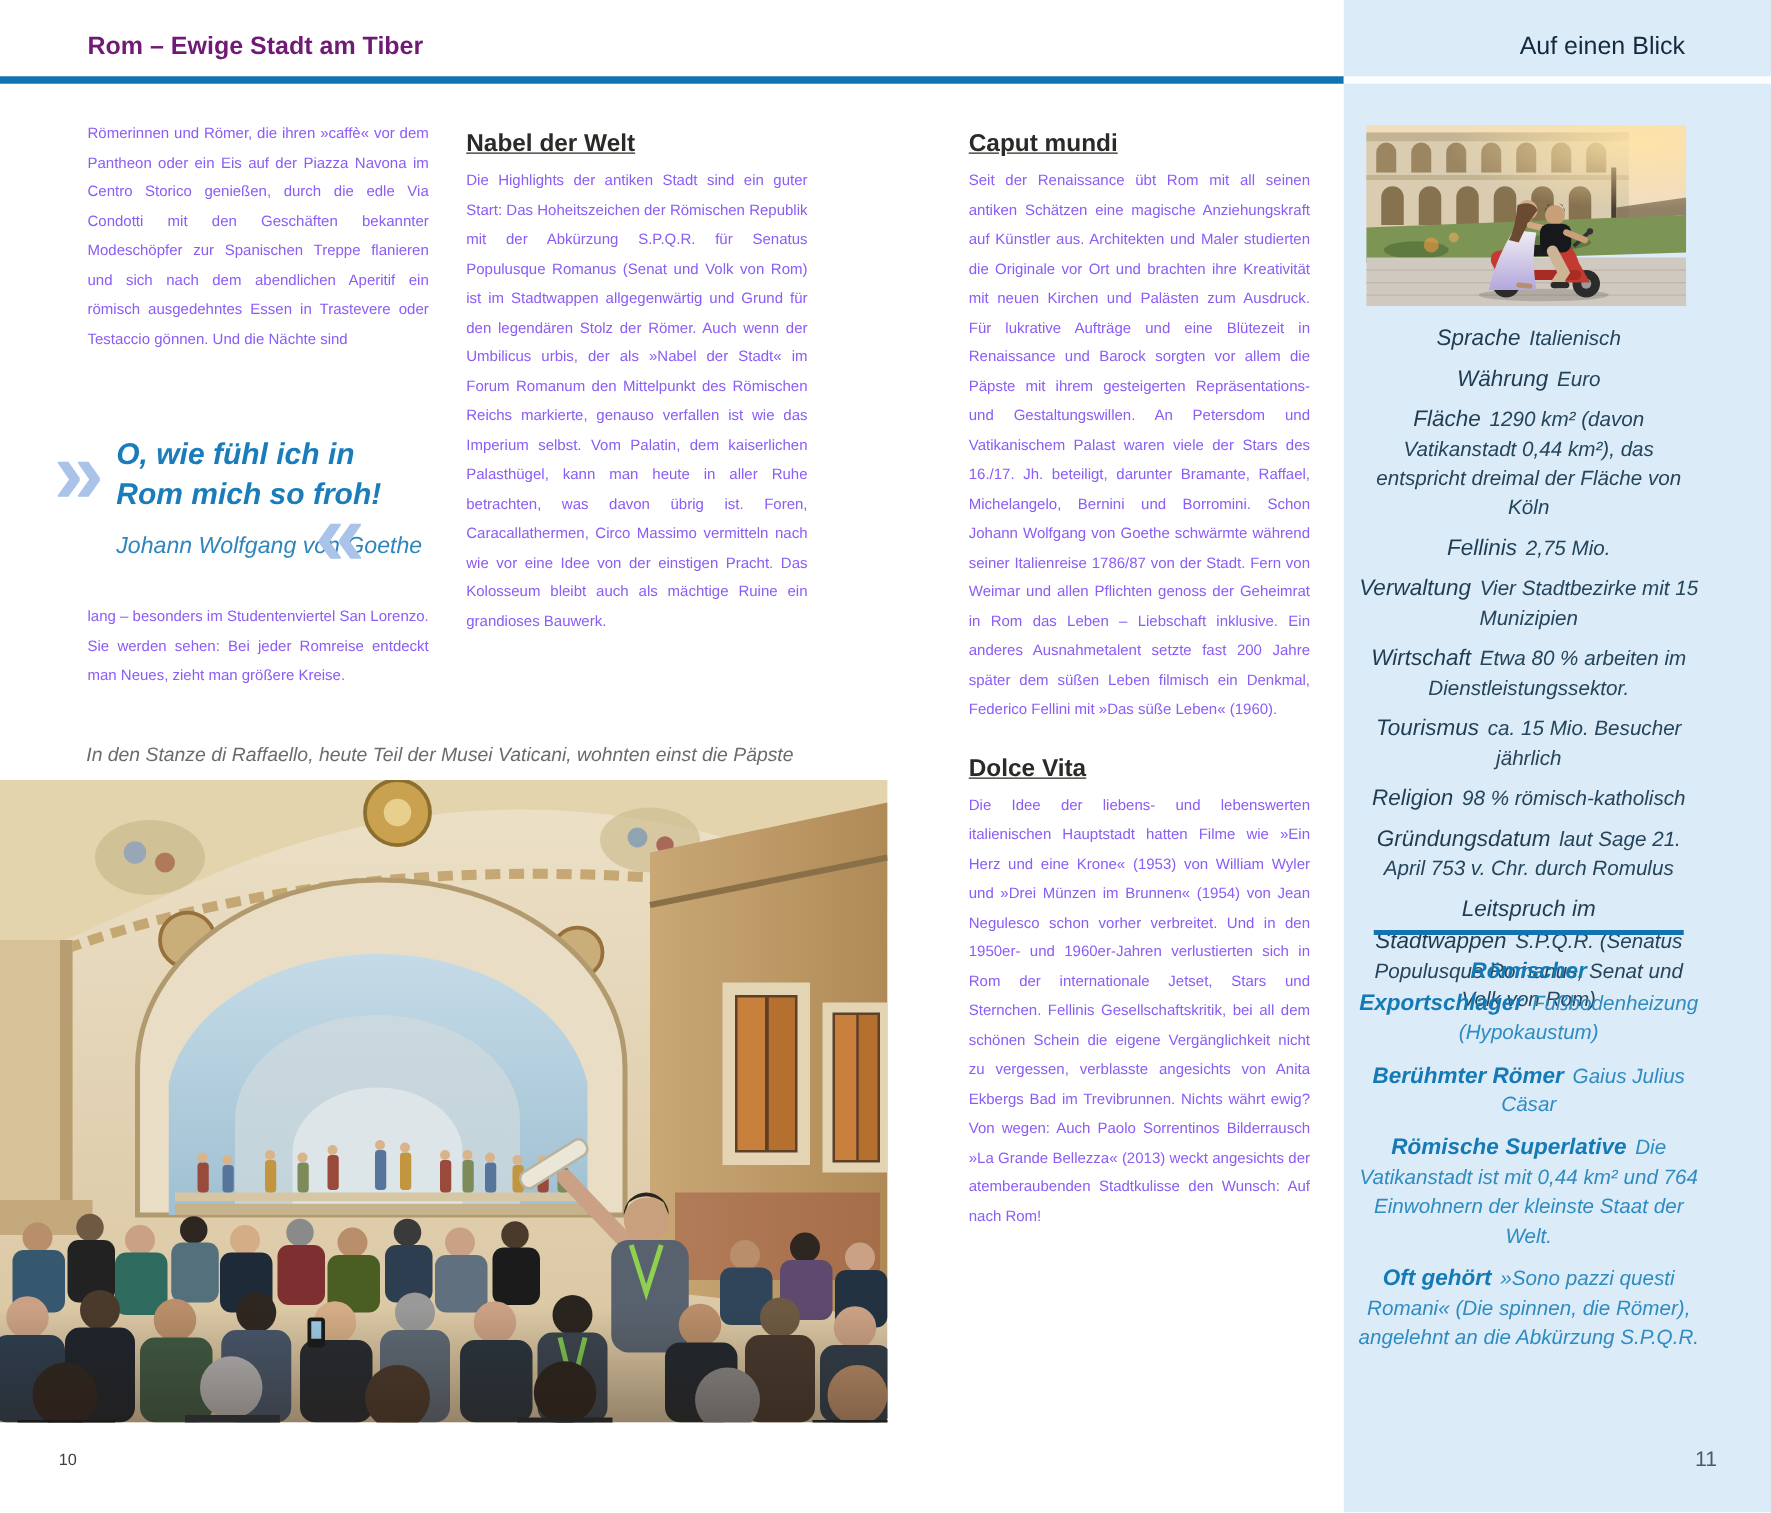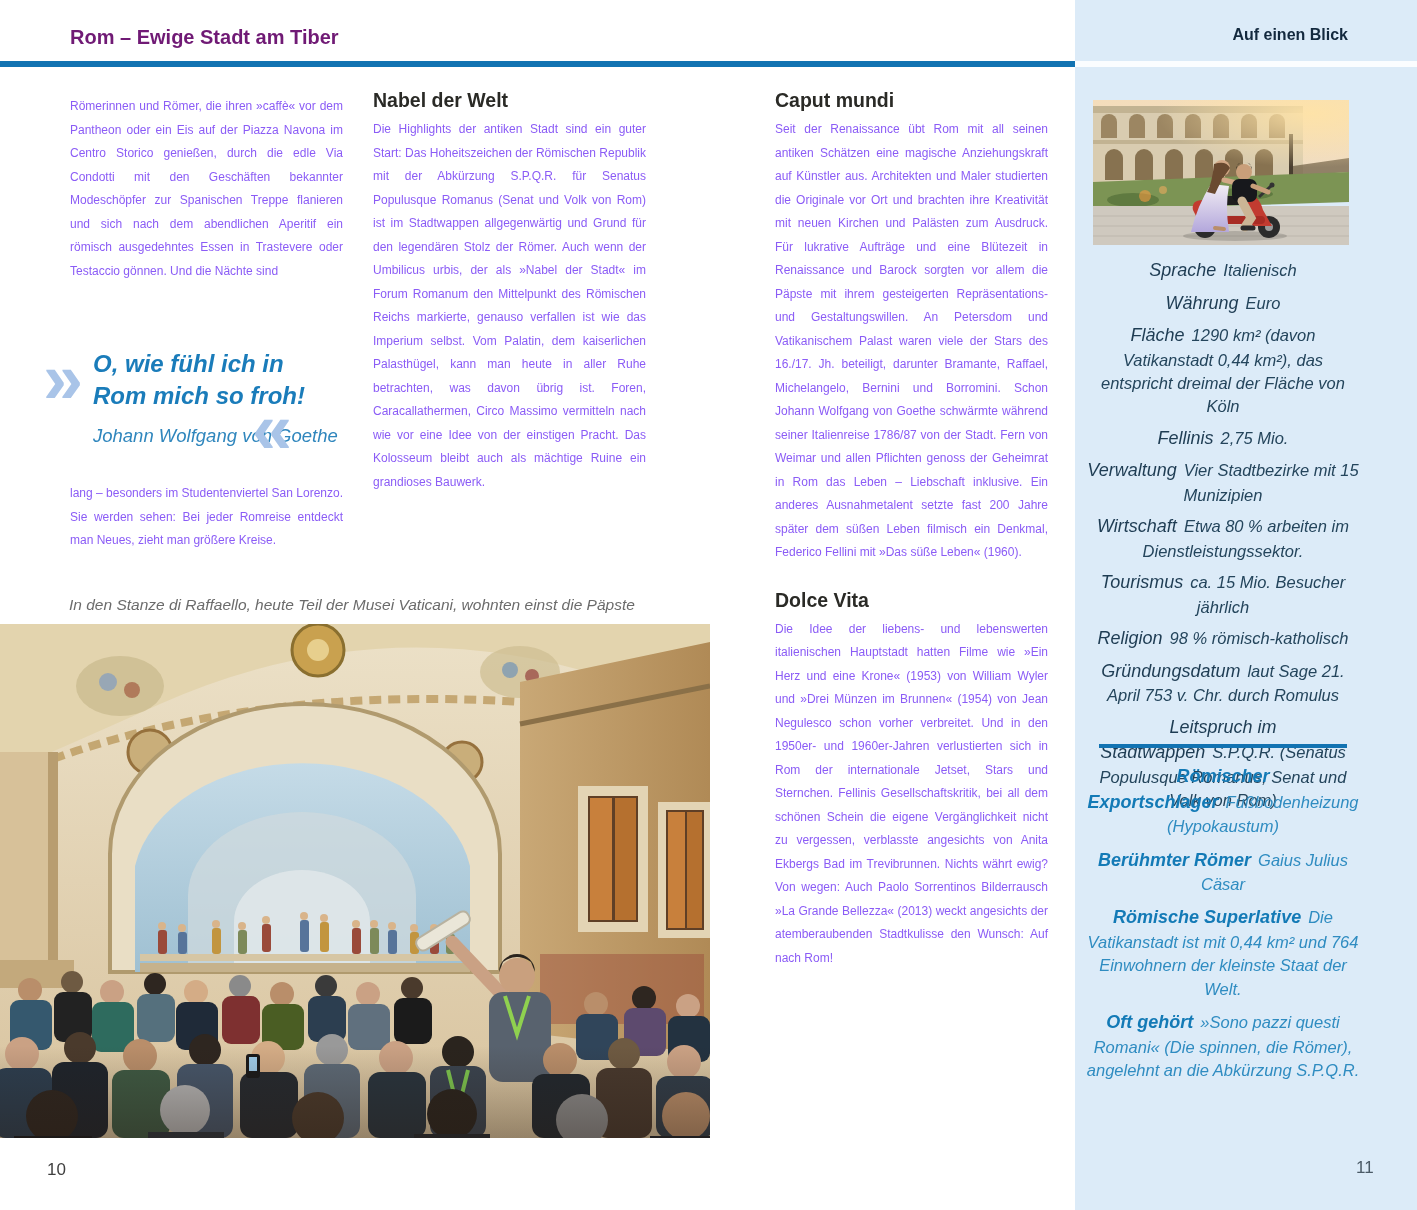--- a/index.html
+++ b/index.html
@@ -5,31 +5,31 @@
   html,body{margin:0;padding:0;background:#ffffff;}
   body{width:1417px;height:1210px;position:relative;overflow:hidden;
        font-family:"Liberation Sans",sans-serif;color:#3c3c3c;}
   .spread{position:absolute;inset:0;}
 
   
   .sidebar{position:absolute;left:1075px;top:0;width:342px;height:1210px;background:#dcebf8;}
 
   
   .header-left{position:absolute;left:70px;top:26px;font-size:20px;font-weight:700;color:#701a75;}
-  .header-right{position:absolute;right:69px;top:26px;font-size:16px;font-weight:700;color:#13293e;}
+  .header-right{position:absolute;right:69px;top:26px;font-size:20px;font-weight:400;color:#13293e;}
   .rule-main{position:absolute;left:0;top:61px;width:1075px;height:6px;background:#1273b2;}
   .rule-side{position:absolute;left:1075px;top:61px;width:342px;height:6px;background:#fbfdff;}
 
   
   .body-text{font-size:12px;line-height:23.5px;text-align:justify;color:#8b5cf6;hyphens:auto;}
   .col1{position:absolute;left:70px;top:95px;width:273px;}
   .col1b{position:absolute;left:70px;top:482px;width:273px;}
   .col2{position:absolute;left:373px;top:89px;width:273px;}
   .col3{position:absolute;left:775px;top:89px;width:273px;}
-  h3.sect{margin:0 0 6px 0;font-size:19.5px;font-weight:700;color:#2a2a26;}
+  h3.sect{margin:15px 0 6px 0;font-size:19.5px;font-weight:700;color:#2a2a26;text-decoration:underline;}
   .col3 .sect2{margin-top:24px;}
 
   
   .quote-block{position:absolute;left:45px;top:348px;width:310px;}
   .chevron{position:absolute;font-weight:700;font-size:72px;line-height:.8;color:#a9c4e8;letter-spacing:-4px;}
   .chev-open{left:-2px;top:2px;}
   .chev-close{left:207px;top:52px;}
   .quote-text{margin-left:48px;width:238px;font-size:24px;font-style:italic;font-weight:700;
               color:#1a7cba;line-height:1.32;}
   .quote-attr{margin:14px 0 0 48px;font-size:18.5px;font-style:italic;color:#2f86bd;}
@@ -43,21 +43,21 @@
   
   .facts{position:absolute;left:1085px;top:258px;width:276px;text-align:center;}
   .fact{margin:0 0 7px 0;font-size:16.5px;line-height:1.42;font-style:italic;color:#24455c;}
   .fact .lbl{font-weight:400;font-size:18px;margin-right:7px;color:#1e3c53;}
   .sb-divider{position:absolute;left:1099px;top:744px;width:248px;height:4px;background:#1273b2;}
   .hilites{position:absolute;left:1085px;top:764px;width:276px;text-align:center;}
   .hl{margin:0 0 9px 0;font-size:16.5px;line-height:1.42;font-style:italic;color:#2f8cc1;}
   .hl .lbl{font-weight:700;font-size:18px;margin-right:7px;color:#137ab6;}
 
   
-  .pn-left{position:absolute;left:47px;top:1160px;font-size:17px;color:#3f3f3f;}
+  .pn-left{position:absolute;left:47px;top:1160px;font-size:13px;color:#3f3f3f;}
   .pn-right{position:absolute;left:1356px;top:1158px;font-size:17px;color:#4a5a66;}
 </style>
 </head>
 <body>
 
 <div class="spread">
 
   <div class="sidebar"></div>
 
   <div class="header-left">Rom – Ewige Stadt am Tiber</div>

